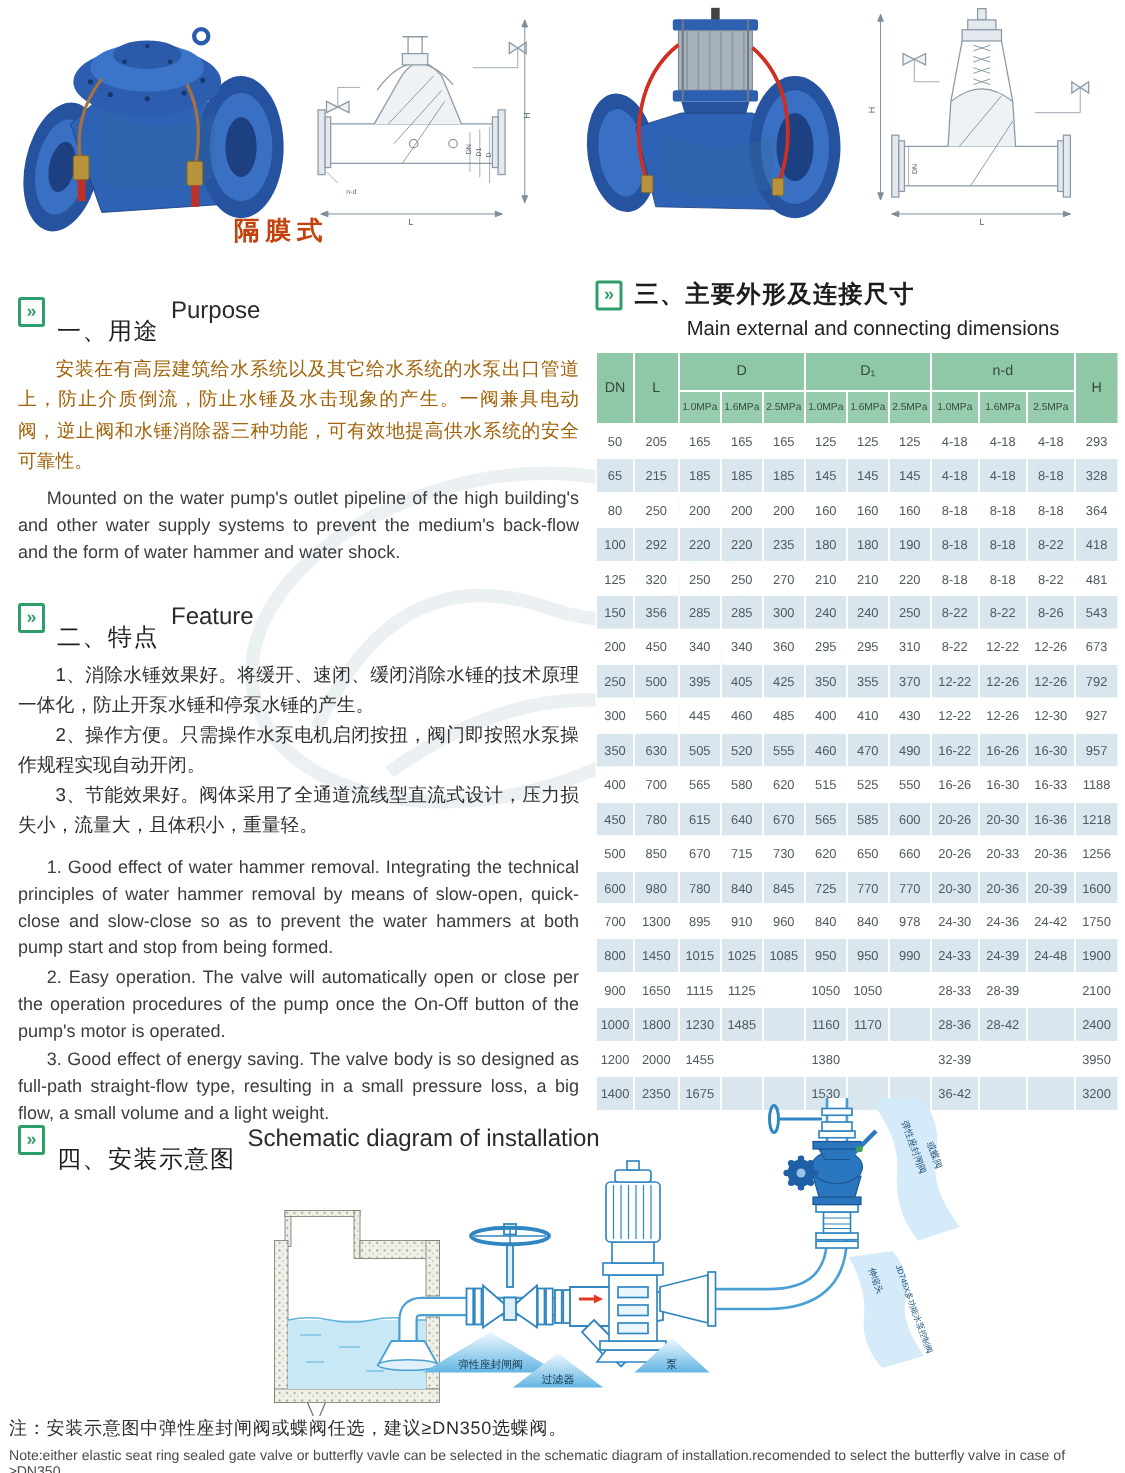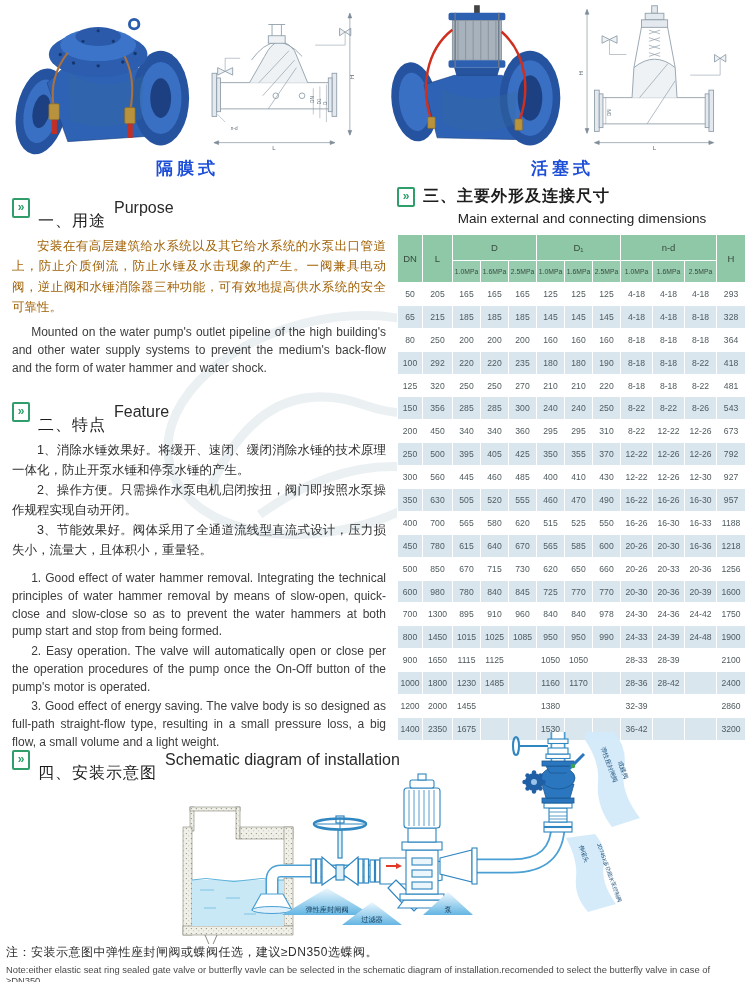--- a/index.html
+++ b/index.html
@@ -3,22 +3,22 @@
 <meta charset="utf-8">
 <style>
   html,body{margin:0;padding:0;background:#ffffff;}
   .page{position:relative;width:750px;height:982px;background:#fff;overflow:hidden;
         font-family:"Liberation Sans","DejaVu Sans",sans-serif;color:#333;}
   .layer{position:absolute;z-index:1;}
   
   .products{top:0;left:0;width:750px;height:182px;display:flex;}
   .product{position:relative;width:375px;height:182px;}
   .product .imgs{display:flex;align-items:flex-start;justify-content:center;gap:4px;padding-top:2px;}
-  .caption{position:absolute;bottom:2px;left:0;width:100%;text-align:center;
-           font-size:17px;font-weight:bold;letter-spacing:4px;color:#1d4ed8;}
+  .caption{position:absolute;bottom:17px;left:0;width:100%;text-align:center;
+           font-size:17px;font-weight:bold;letter-spacing:4px;color:#c2410c;}
   
   .sec-head{display:flex;align-items:center;gap:8px;margin:0 0 4px 0;}
   .sec-icon{width:14px;height:14px;border:2px solid #2f9e6a;border-radius:2px;color:#2f9e6a;
             display:inline-flex;align-items:center;justify-content:center;
             font-size:12px;font-weight:bold;line-height:1;flex:0 0 auto;padding-bottom:2px;}
   .sec-zh{font-size:16px;font-weight:normal;color:#1d1d1d;letter-spacing:1px;margin-top:28px;}
   .sec-en{font-size:16px;color:#2a2a2a;}
   
   .leftcol{top:183px;left:12px;width:374px;}
   .zh-para{font-size:12.5px;line-height:1.62;text-align:justify;text-indent:2em;color:#a16207;margin:2px 0 6px 0;}
@@ -199,21 +199,20 @@
             <path d="M18,150 l5,-2 v4 Z M145,150 l-5,-2 v4 Z"></path>
             <path d="M30,102 V130" fill="none" stroke-width="0.5"></path>
           </g>
           <g font-size="6.5" fill="#5a6a76">
             <text x="6" y="76" transform="rotate(-90 6 76)" text-anchor="middle">H</text>
             <text x="82" y="158" text-anchor="middle">L</text>
             <text x="36" y="118" font-size="5" transform="rotate(-90 36 118)" text-anchor="middle">DN</text>
           </g>
         </svg>
       </div>
-      <div class="caption">活塞式</div>
     </div>
   </div>
 
   <div class="layer leftcol">
 
     <div class="sec-head">
       <span class="sec-icon">»</span>
       <span class="sec-zh">一、用途</span>
       <span class="sec-en">Purpose</span>
     </div>
@@ -538,21 +537,21 @@
             <td>2000</td>
             <td>1455</td>
             <td></td>
             <td></td>
             <td>1380</td>
             <td></td>
             <td></td>
             <td>32-39</td>
             <td></td>
             <td></td>
-            <td>2860</td>
+            <td>3950</td>
           </tr>
           <tr>
             <td>1400</td>
             <td>2350</td>
             <td>1675</td>
             <td></td>
             <td></td>
             <td>1530</td>
             <td></td>
             <td></td>

